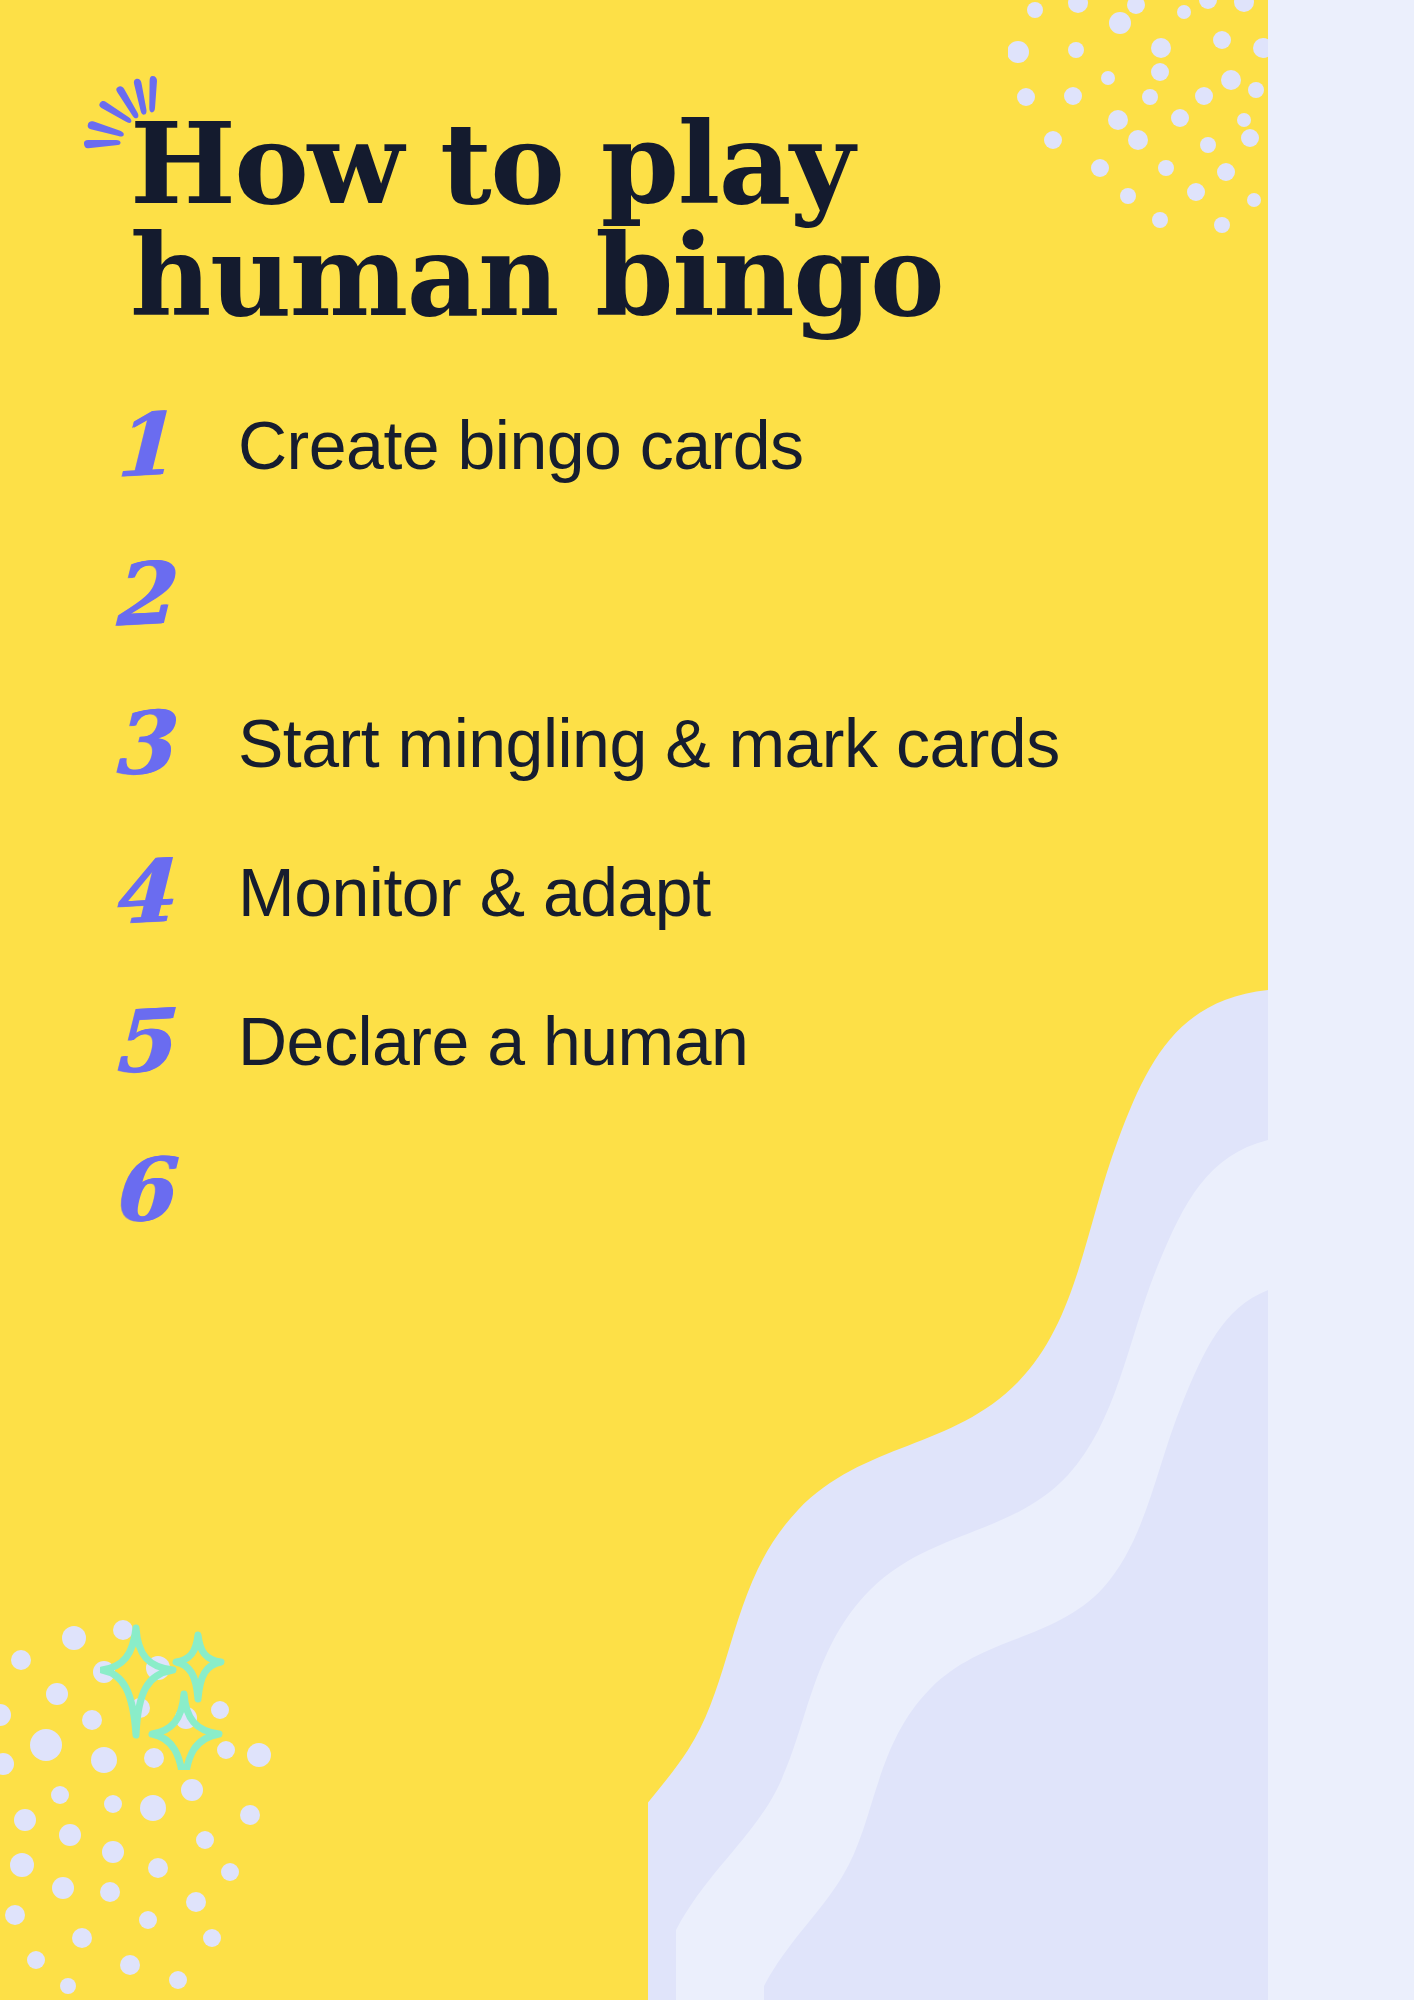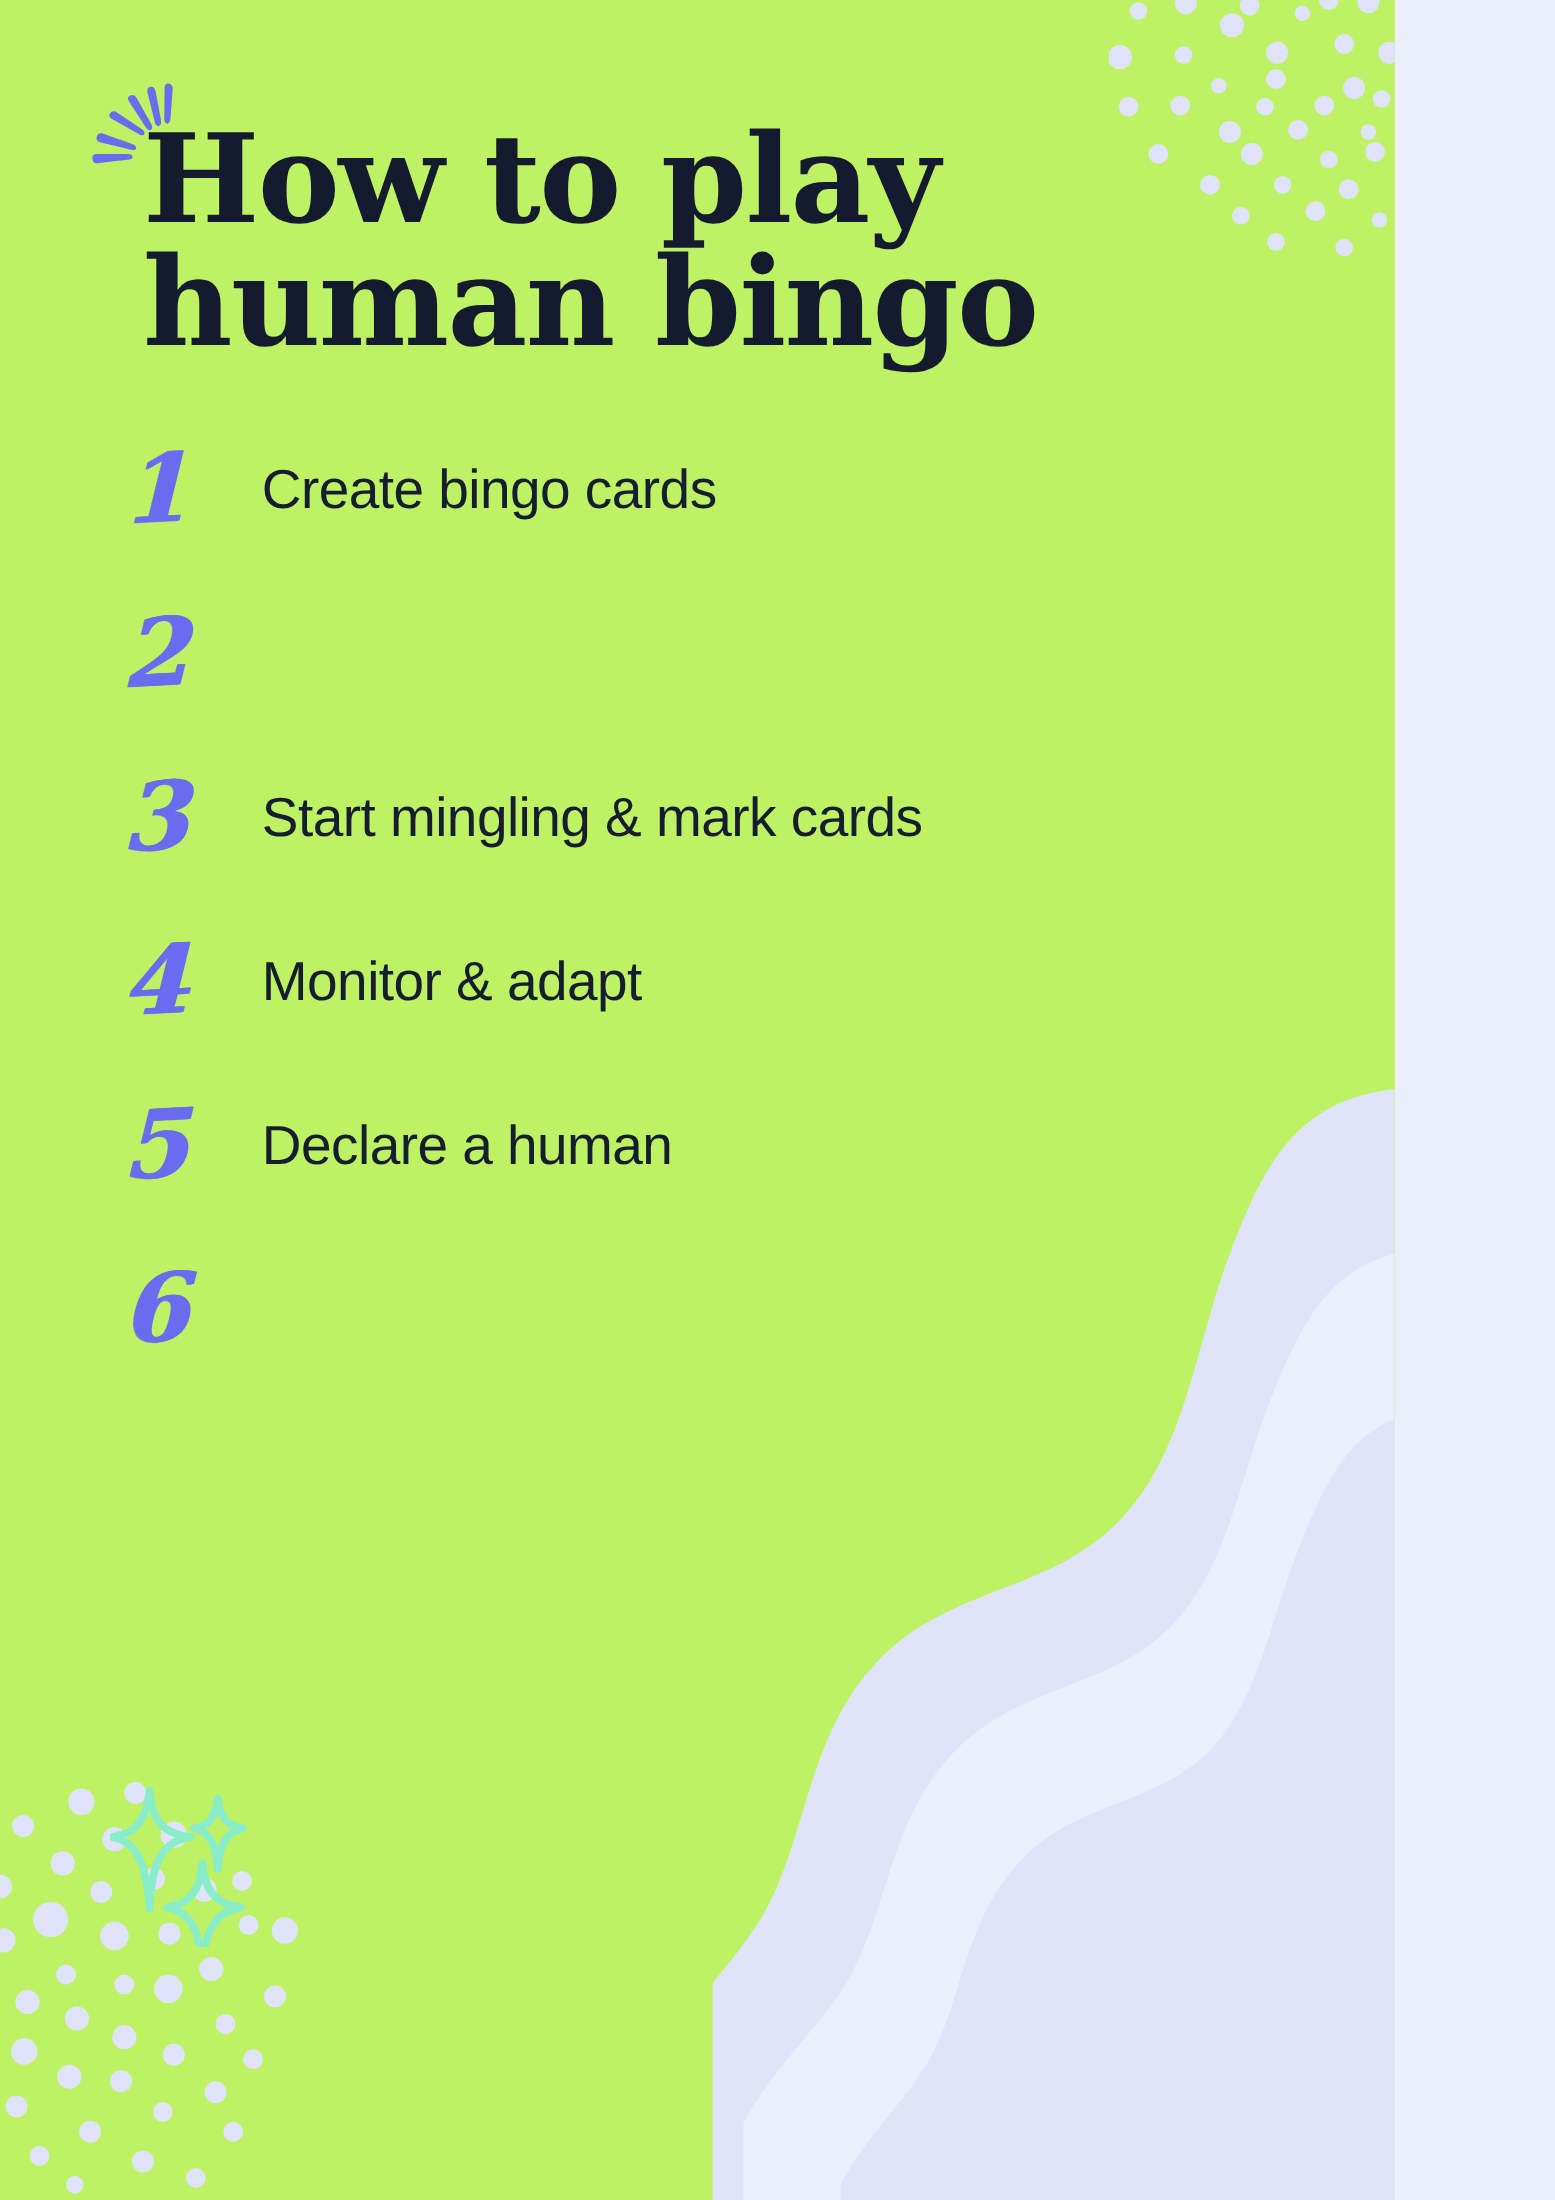--- a/index.html
+++ b/index.html
@@ -5,21 +5,21 @@
 <style>
   html, body {
     margin: 0;
     padding: 0;
     background: #EBEFFC;
   }
   #poster {
     position: relative;
     width: 1268px;
     height: 2000px;
-    background: #bef264;
+    background: #fde047;
     overflow: hidden;
     font-family: "Liberation Sans", sans-serif;
   }
 
   
   .deco-layer {
     position: absolute;
     inset: 0;
     pointer-events: none;
   }
@@ -83,21 +83,21 @@
     font-size: 86px;
     line-height: 1;
     color: #6A6CF0;
     transform: skewX(-6deg) rotate(-3deg);
     display: block;
     text-shadow: 1.5px 0 0 #6A6CF0, -0.5px 0.5px 0 rgba(106,108,240,0.55);
   }
   .step-label {
     font-family: "Liberation Sans", sans-serif;
     font-weight: 400;
-    font-size: 50px;
+    font-size: 68px;
     line-height: 1;
     color: #161D2F;
     letter-spacing: -0.5px;
     white-space: nowrap;
   }
 </style>
 </head>
 <body>
 
 <div id="poster">

